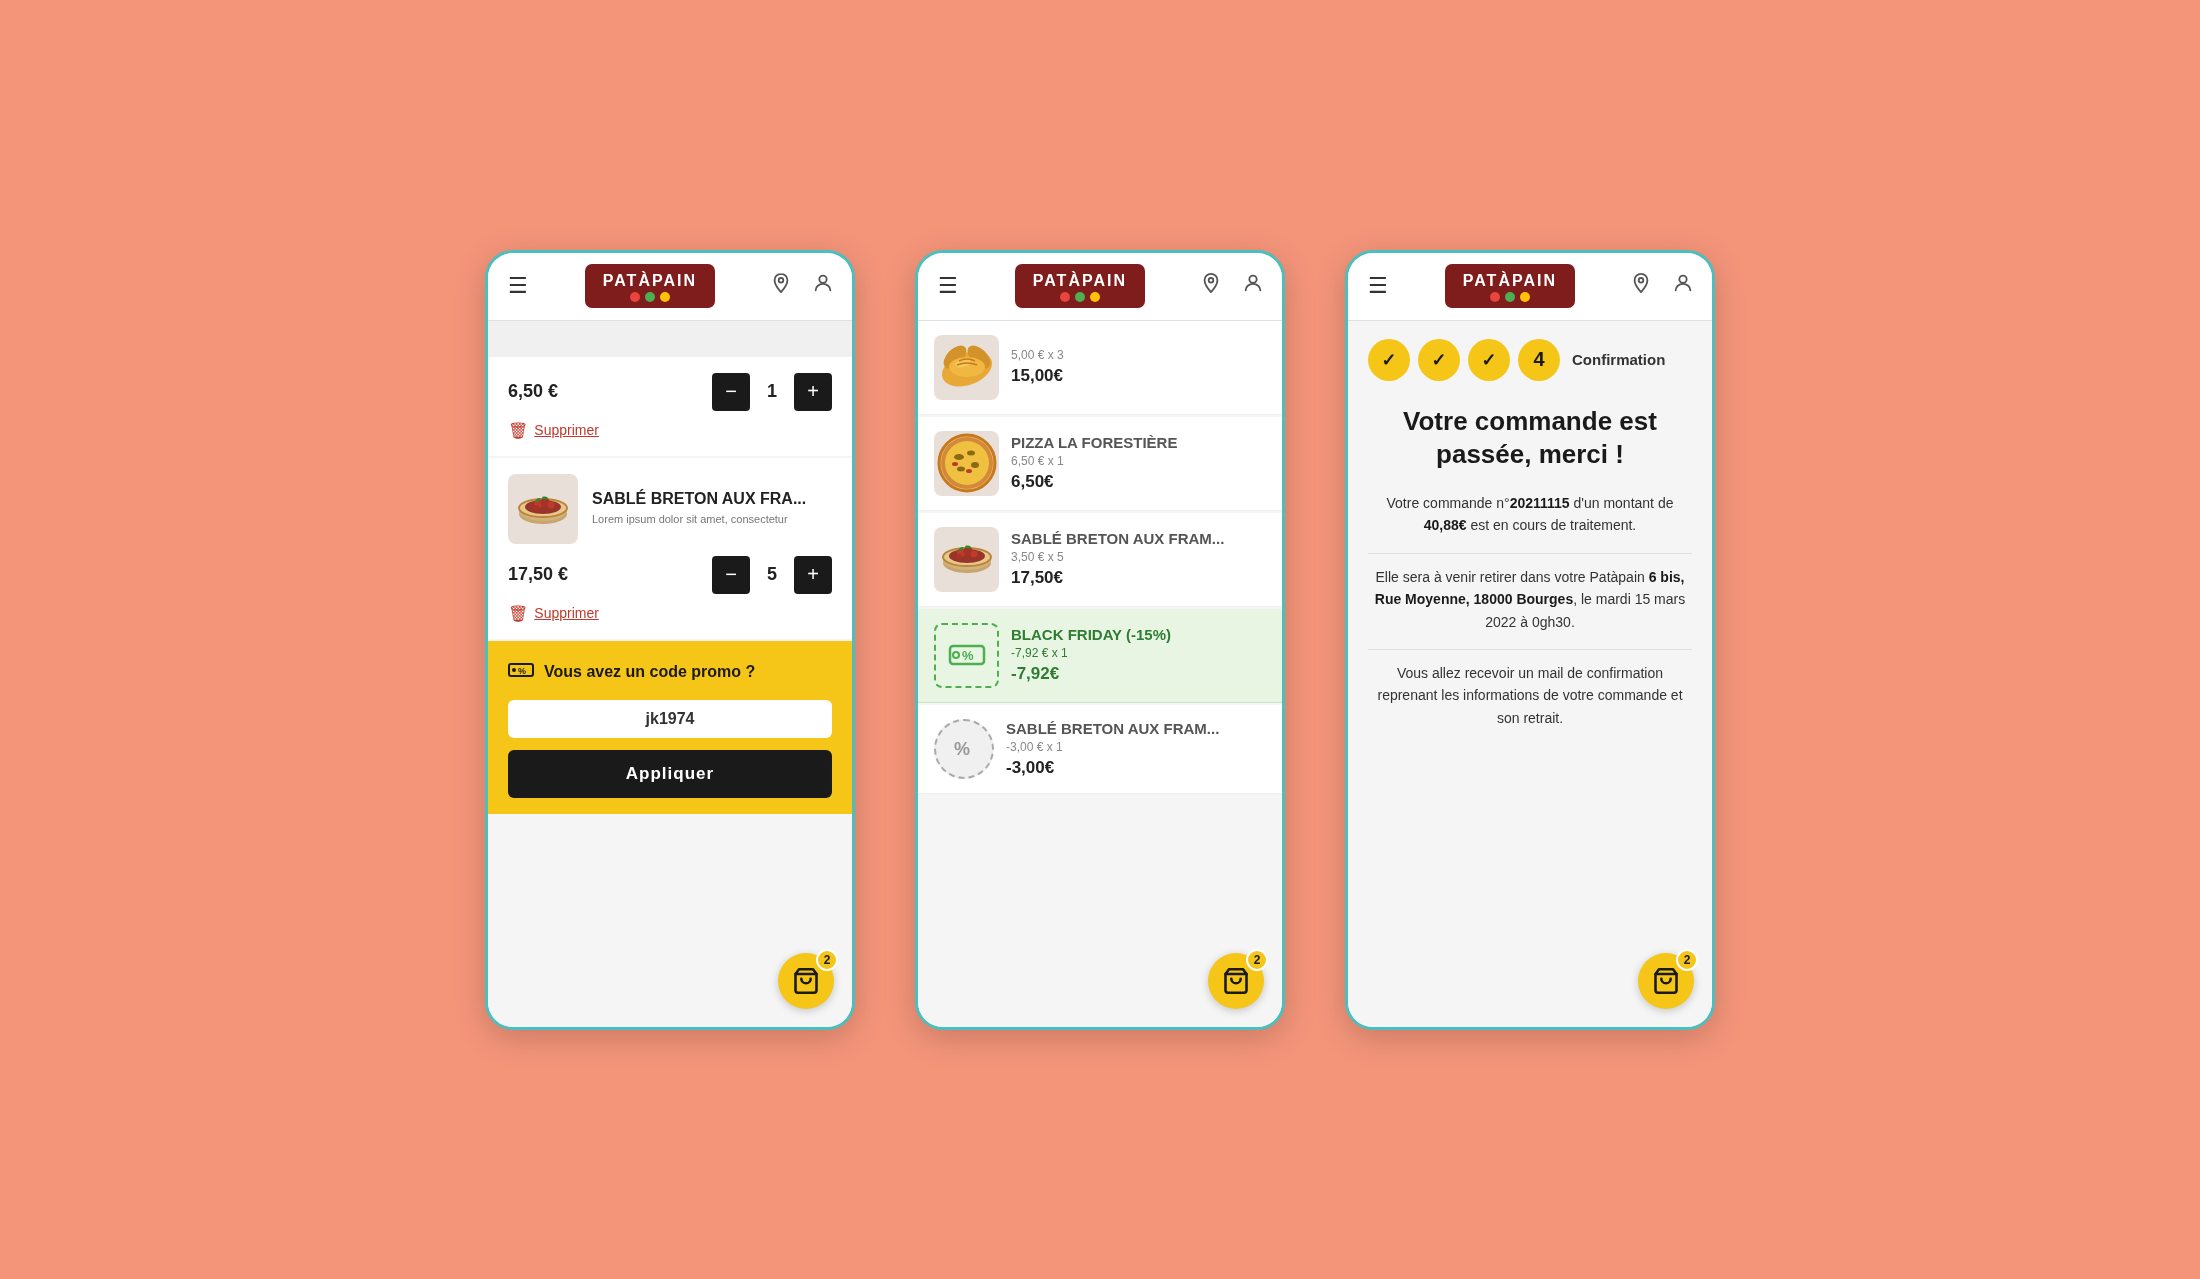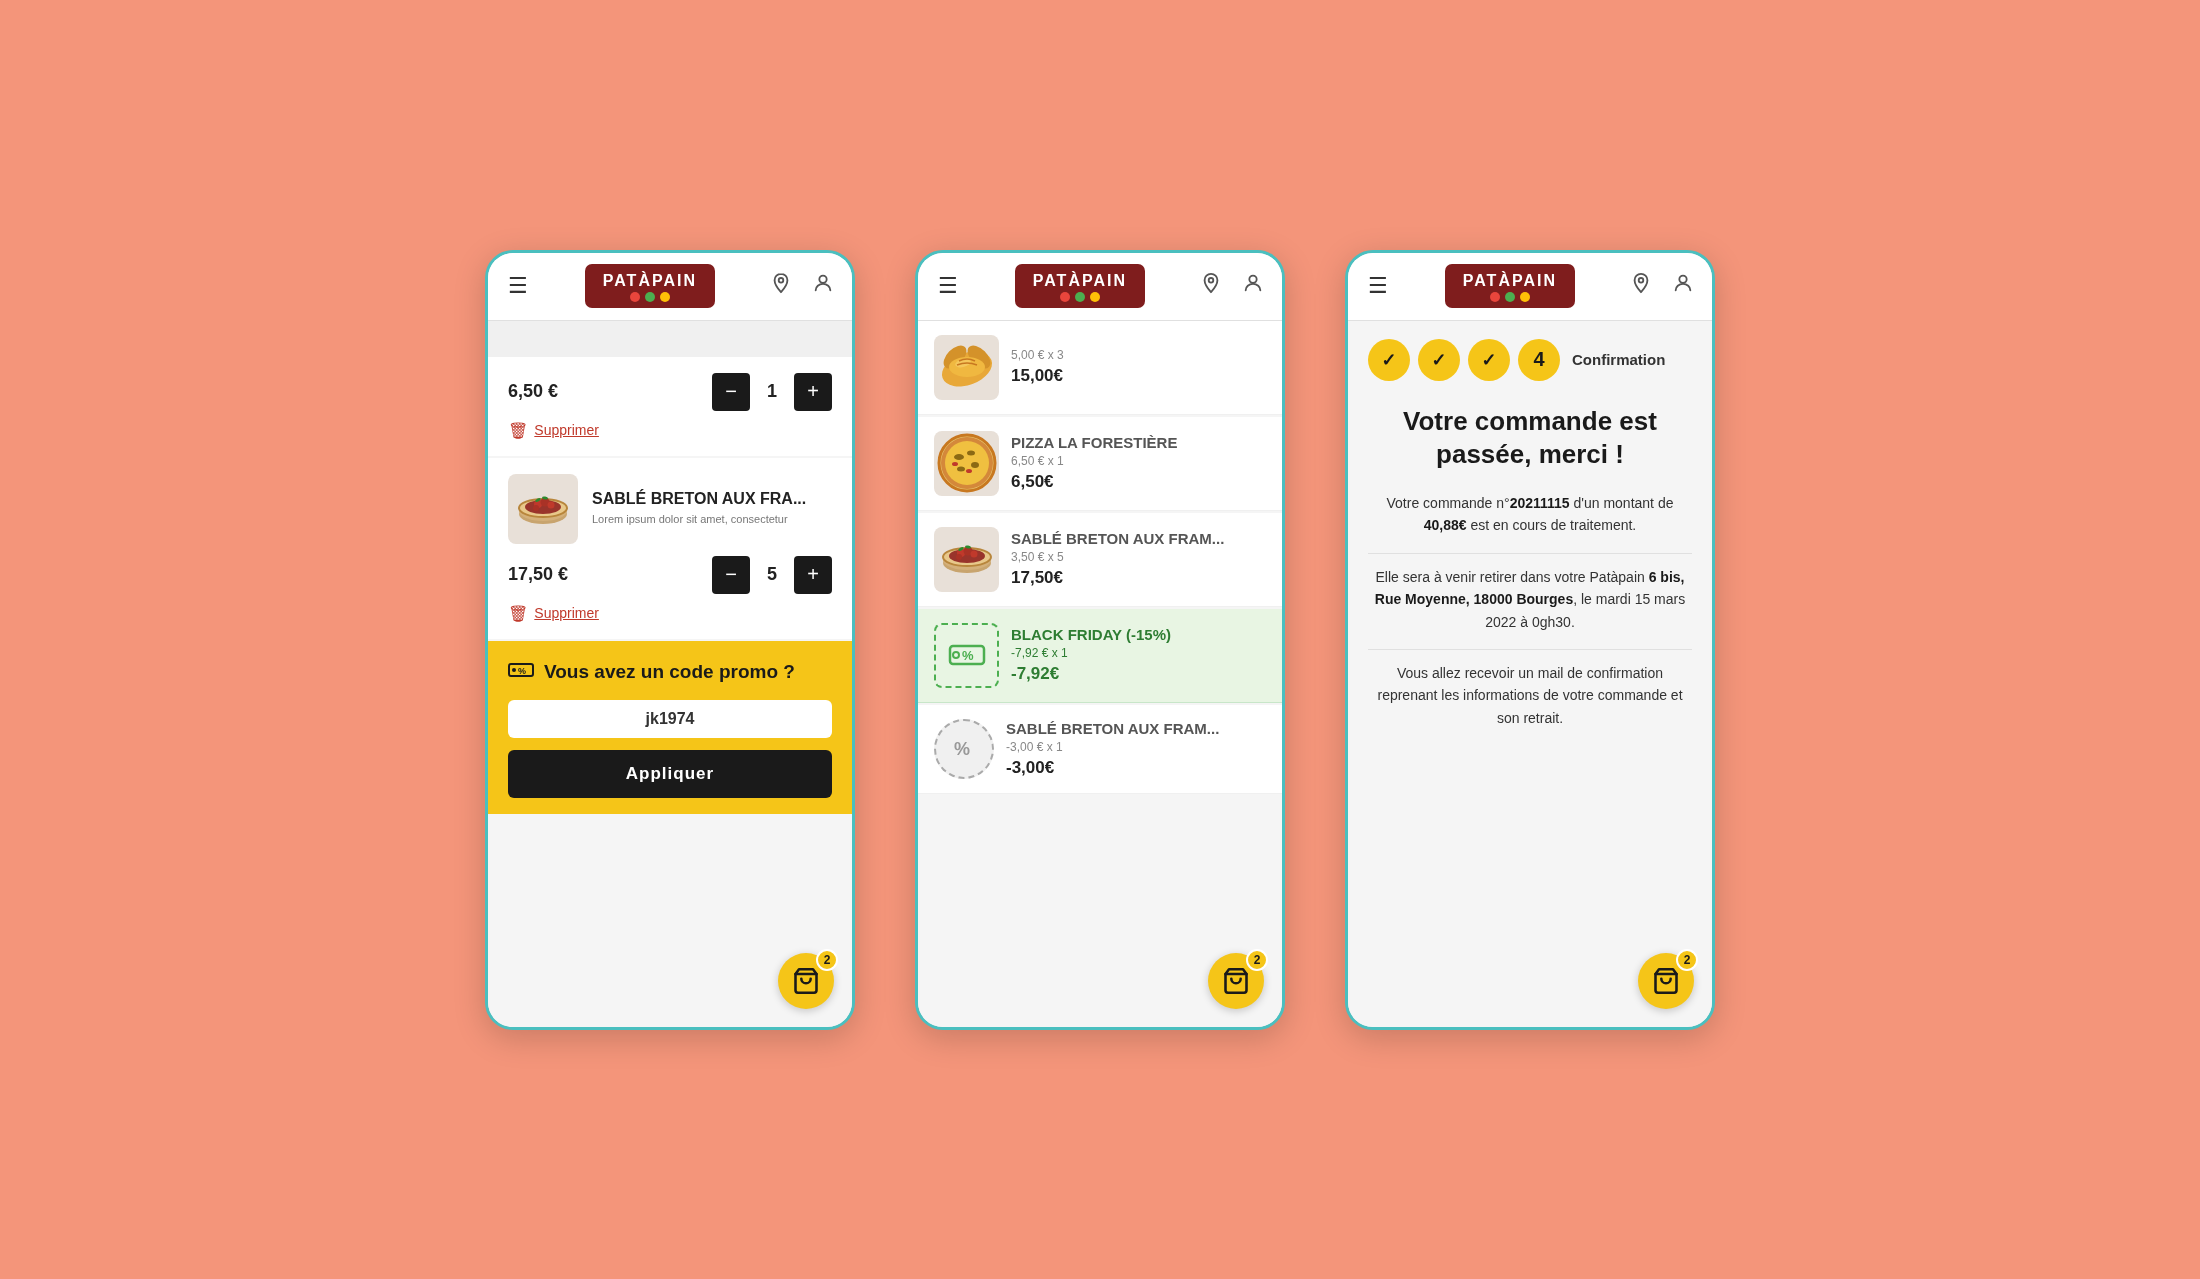--- a/index.html
+++ b/index.html
@@ -228,21 +228,21 @@
     .promo-title-row {
       display: flex;
       align-items: center;
       gap: 10px;
       margin-bottom: 12px;
     }
     .promo-icon {
       font-size: 20px;
     }
     .promo-title {
-      font-size: 19px;
+      font-size: 16px;
       font-weight: 700;
       color: #1a1a1a;
     }
     .promo-input {
       width: 100%;
       padding: 10px 14px;
       border: none;
       border-radius: 6px;
       font-size: 16px;
       font-weight: 700;

